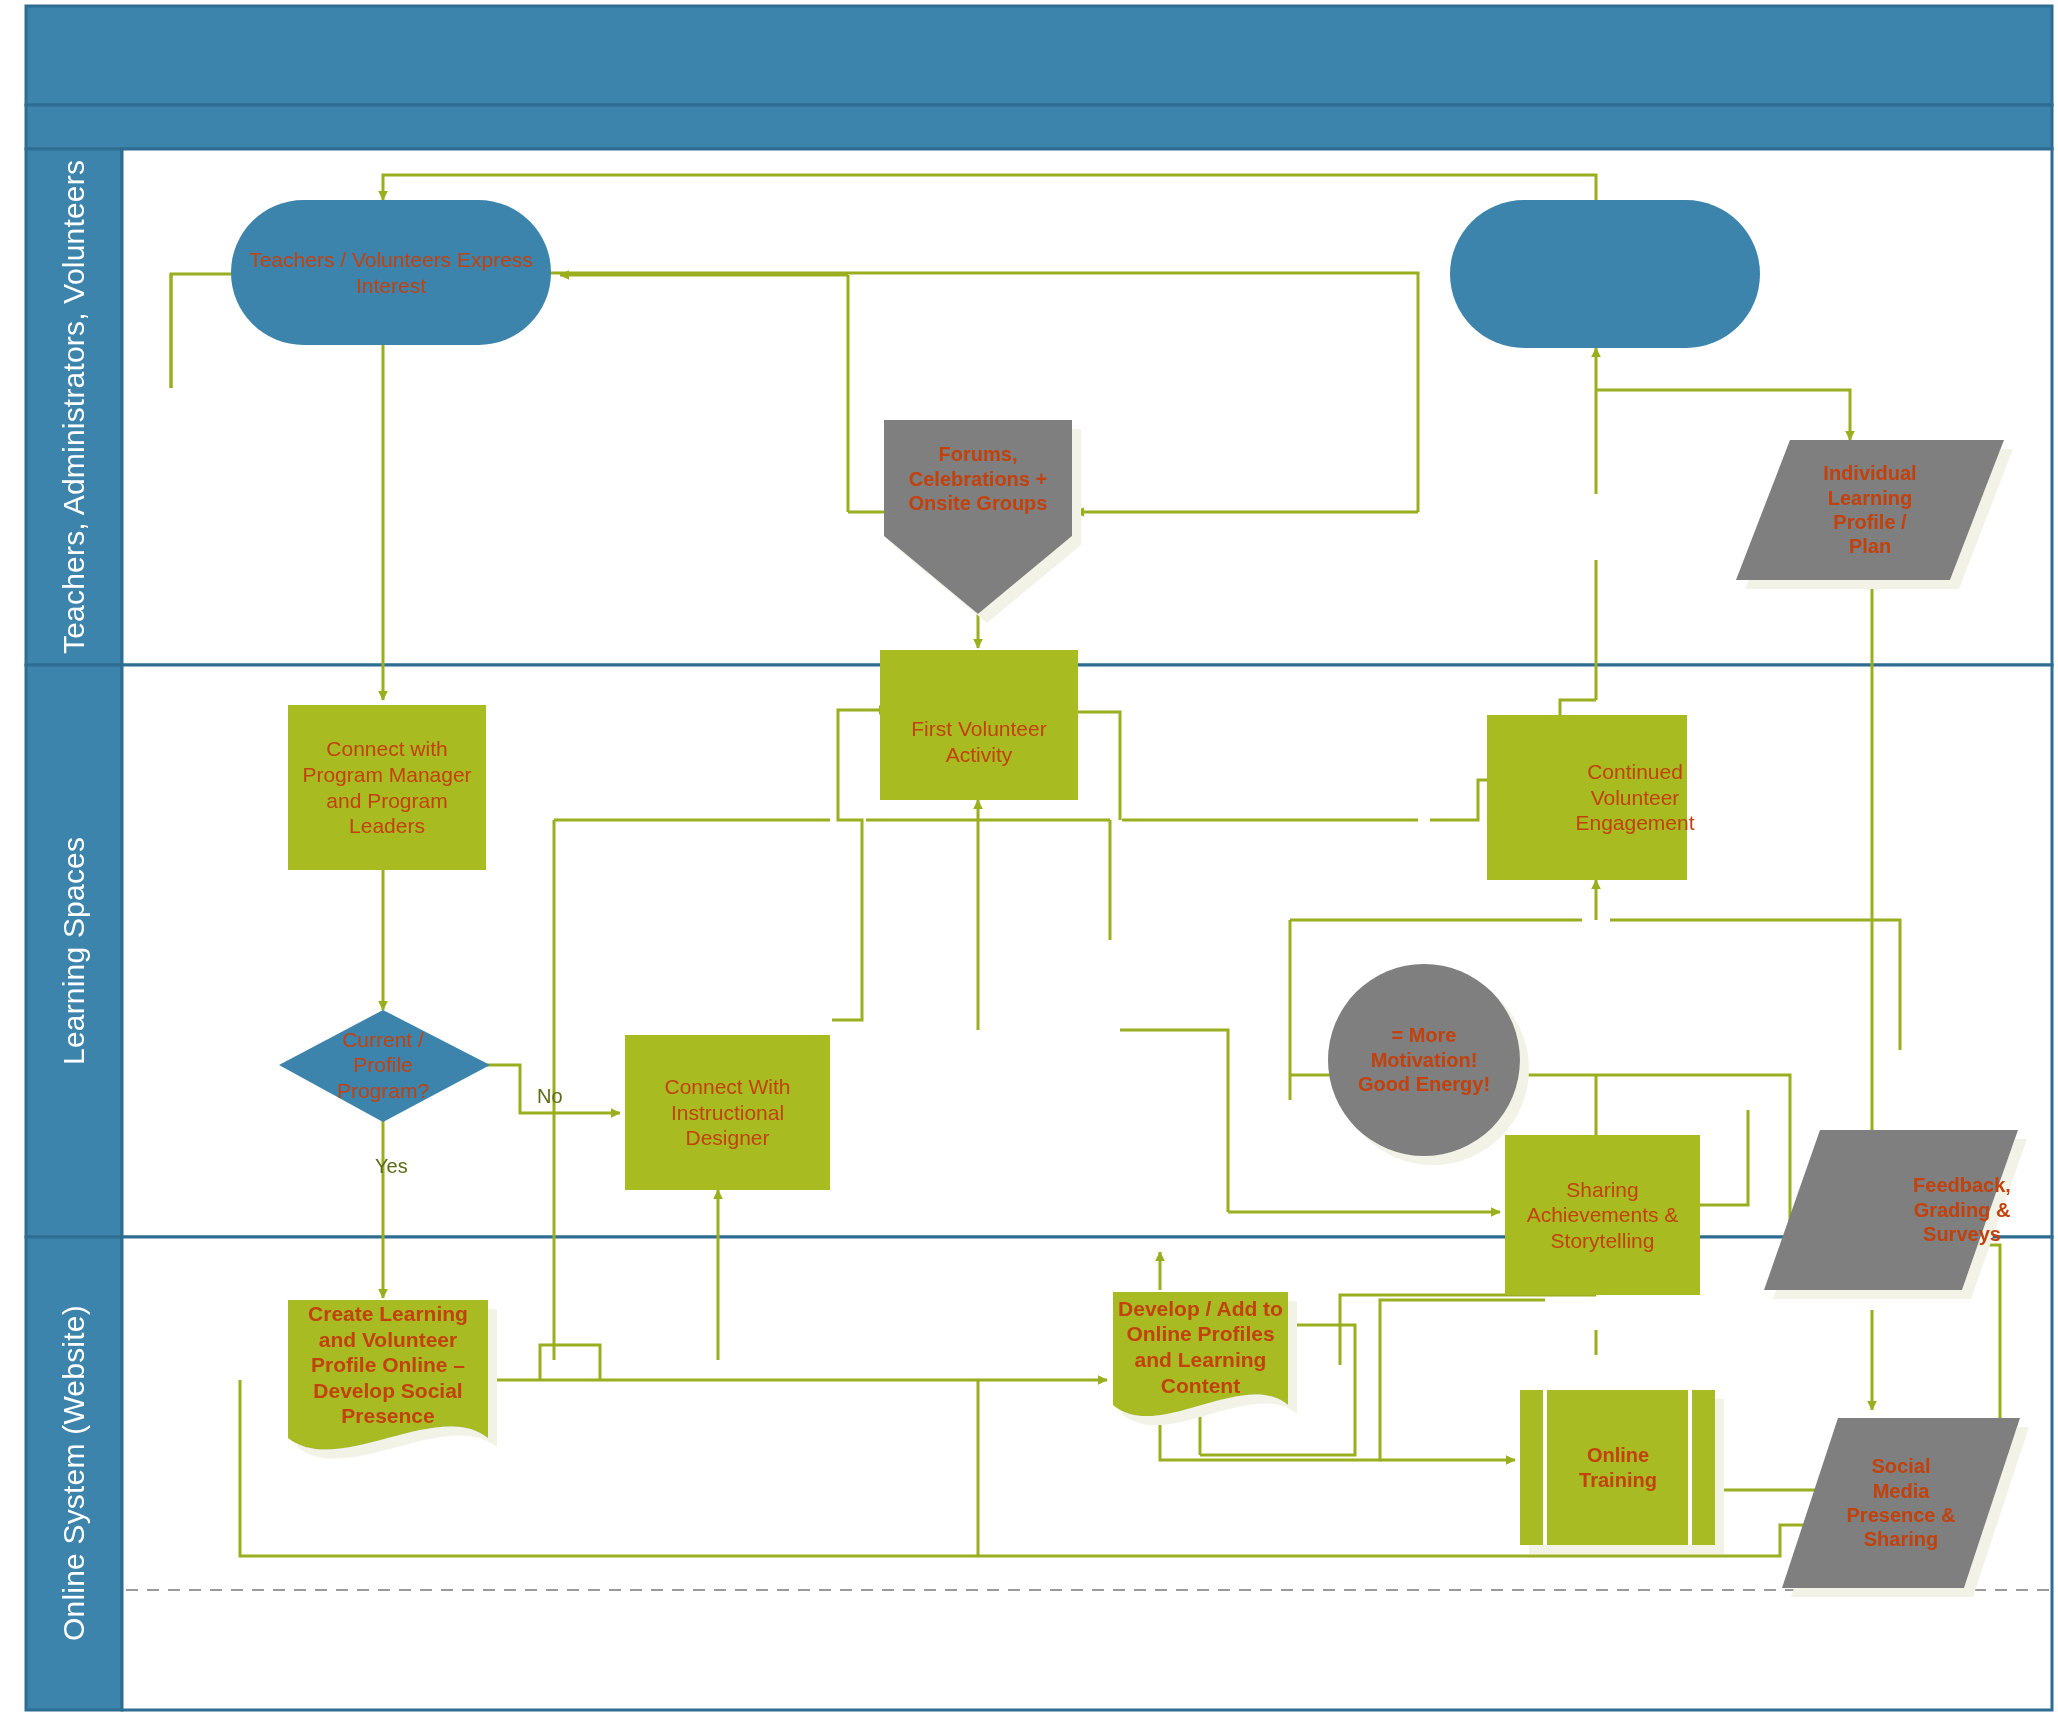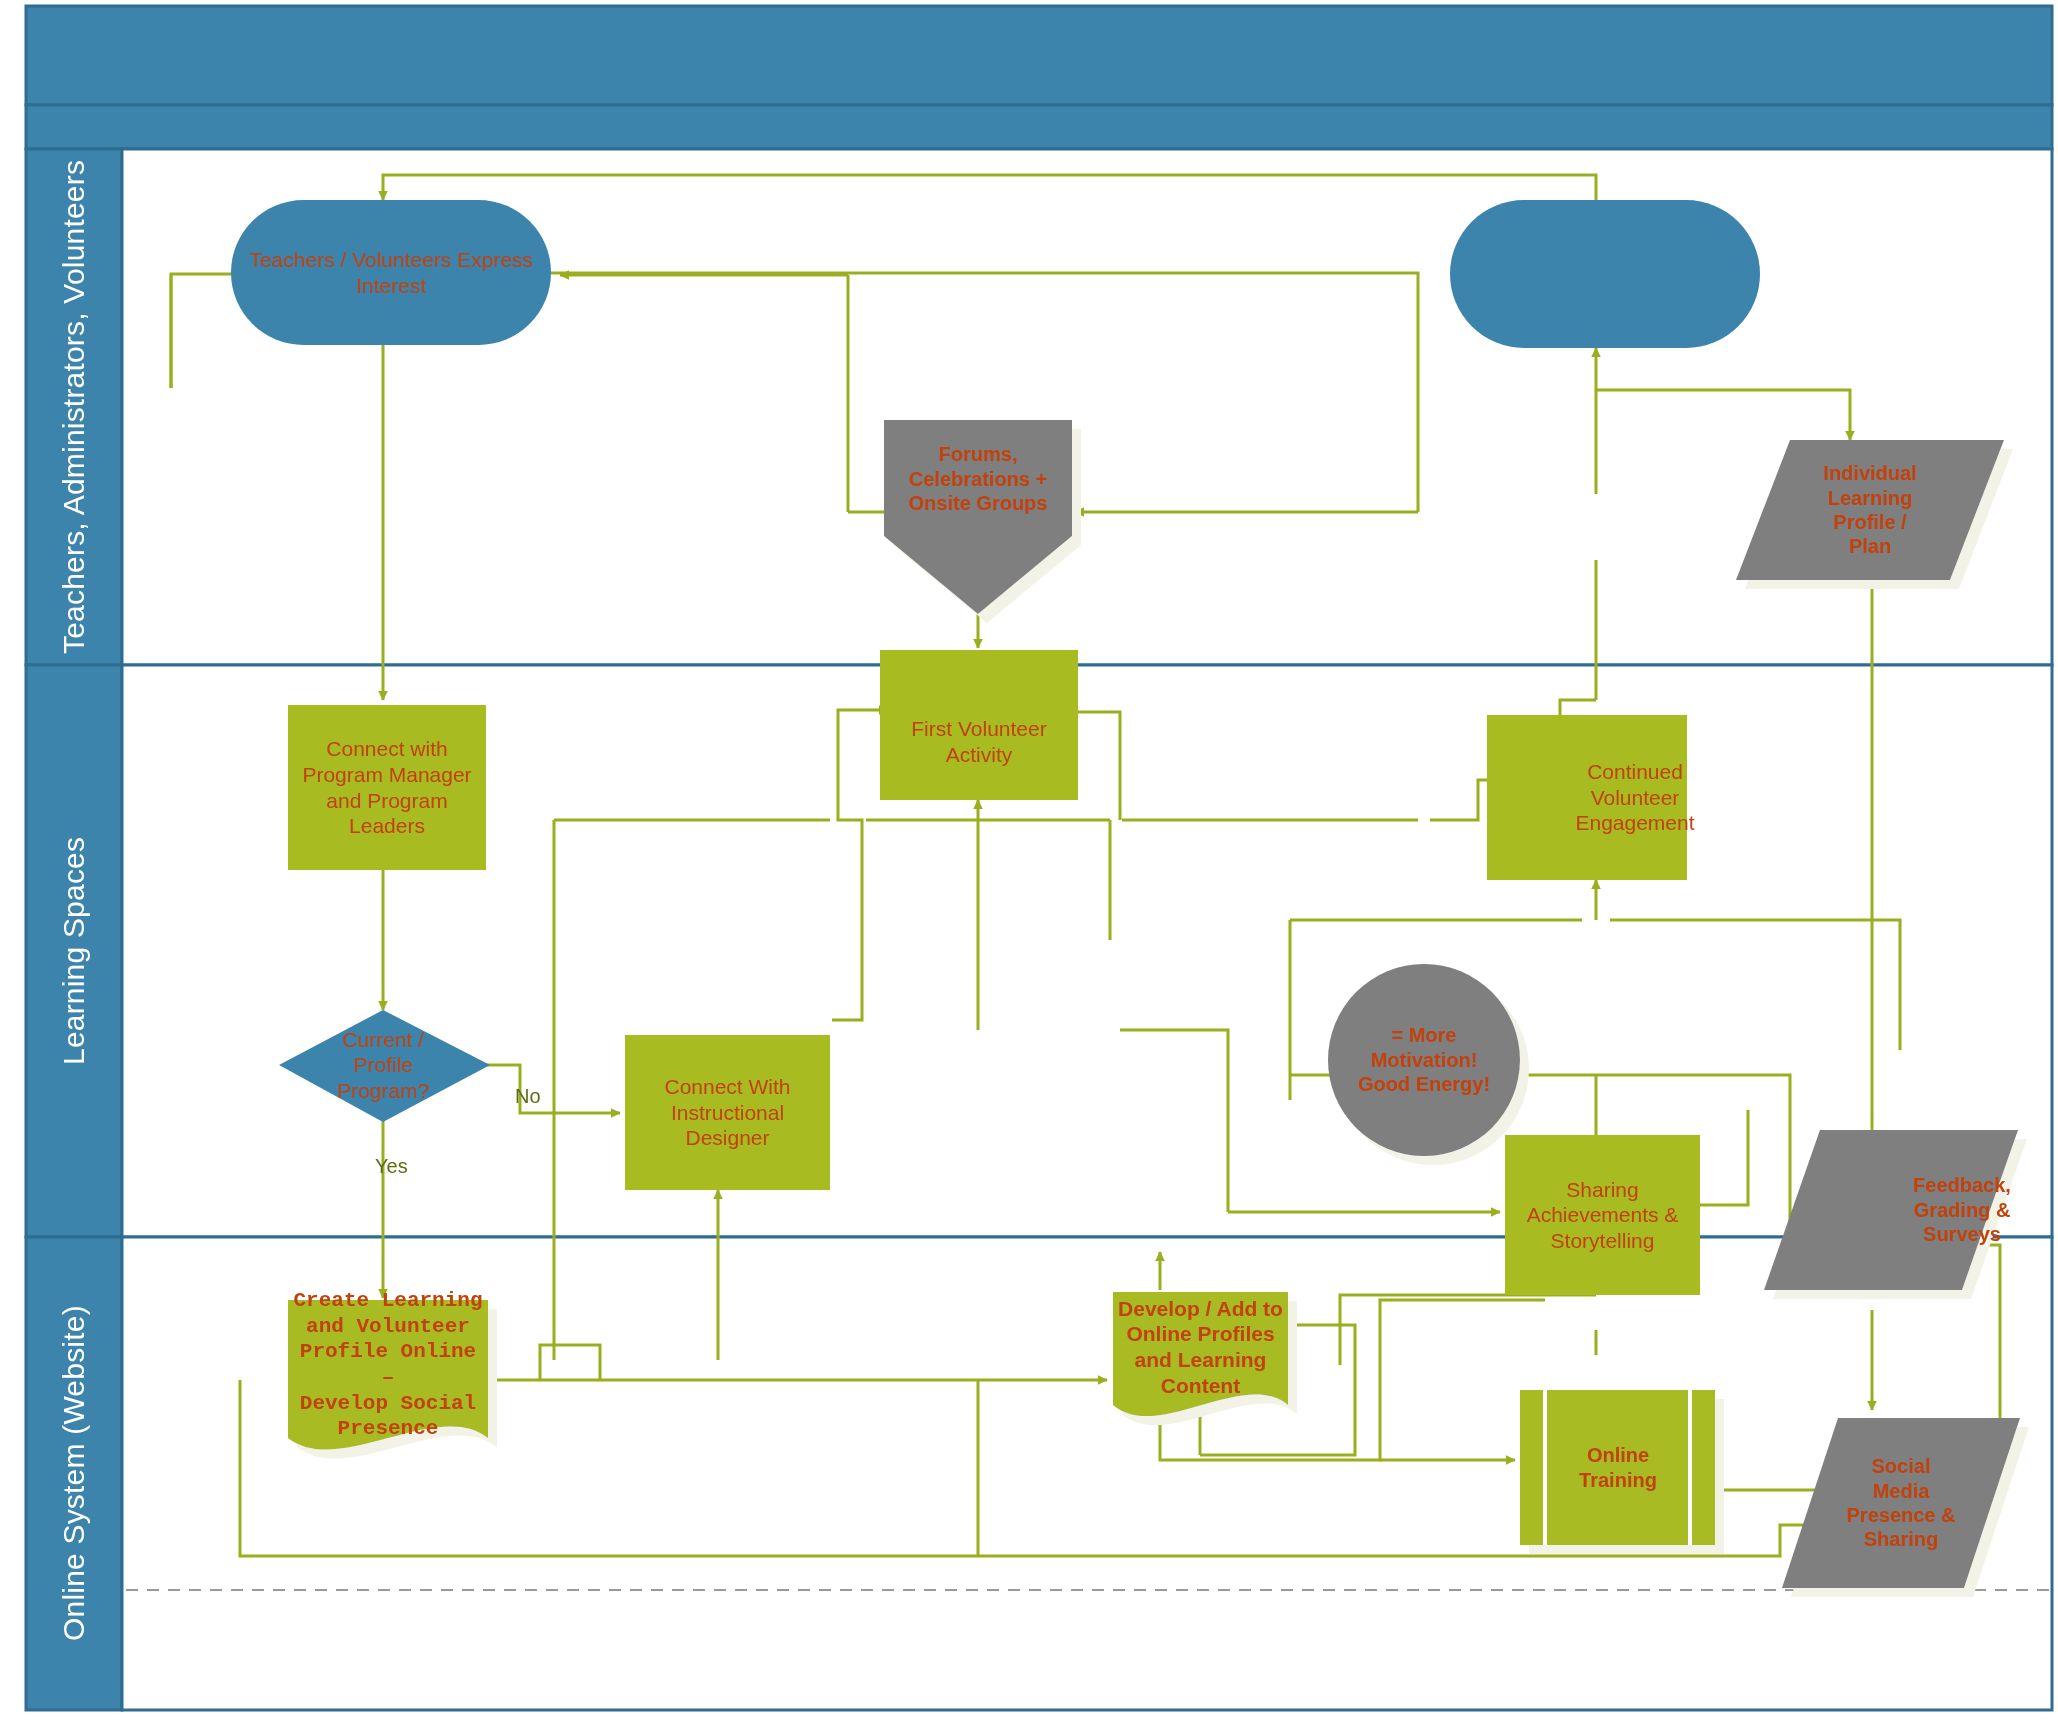--- a/index.html
+++ b/index.html
@@ -238,35 +238,35 @@
 Good Energy!</div>
 
   <div class="node-label lbl-reg" style="left:1505px;top:1135px;width:195px;height:160px;">Sharing
 Achievements &amp;
 Storytelling</div>
 
   <div class="node-label lbl-small-bold" style="left:1872px;top:1130px;width:180px;height:160px;">Feedback,
 Grading &amp;
 Surveys</div>
 
-  <div class="node-label lbl-bold" style="left:288px;top:1300px;width:200px;height:130px;font-family:Liberation Mono, monospace;">Create Learning
+  <div class="node-label lbl-bold" style="left:288px;top:1300px;width:200px;height:130px;">Create Learning
 and Volunteer
 Profile Online –
 Develop Social
 Presence</div>
 
   <div class="node-label lbl-small-bold" style="left:1548px;top:1390px;width:140px;height:155px;">Online
 Training</div>
 
   <div class="node-label lbl-bold" style="left:1108px;top:1288px;width:185px;height:118px;">Develop / Add to
 Online Profiles
 and Learning
 Content</div>
 
   <div class="node-label lbl-small-bold" style="left:1812px;top:1418px;width:178px;height:170px;">Social
 Media
 Presence &amp;
 Sharing</div>
 
-  <div class="edge-label" style="left:515px;top:1085px;">No</div>
+  <div class="edge-label" style="left:537px;top:1085px;">No</div>
   <div class="edge-label" style="left:375px;top:1155px;">Yes</div>
 
 </div>
 
 </body></html>

